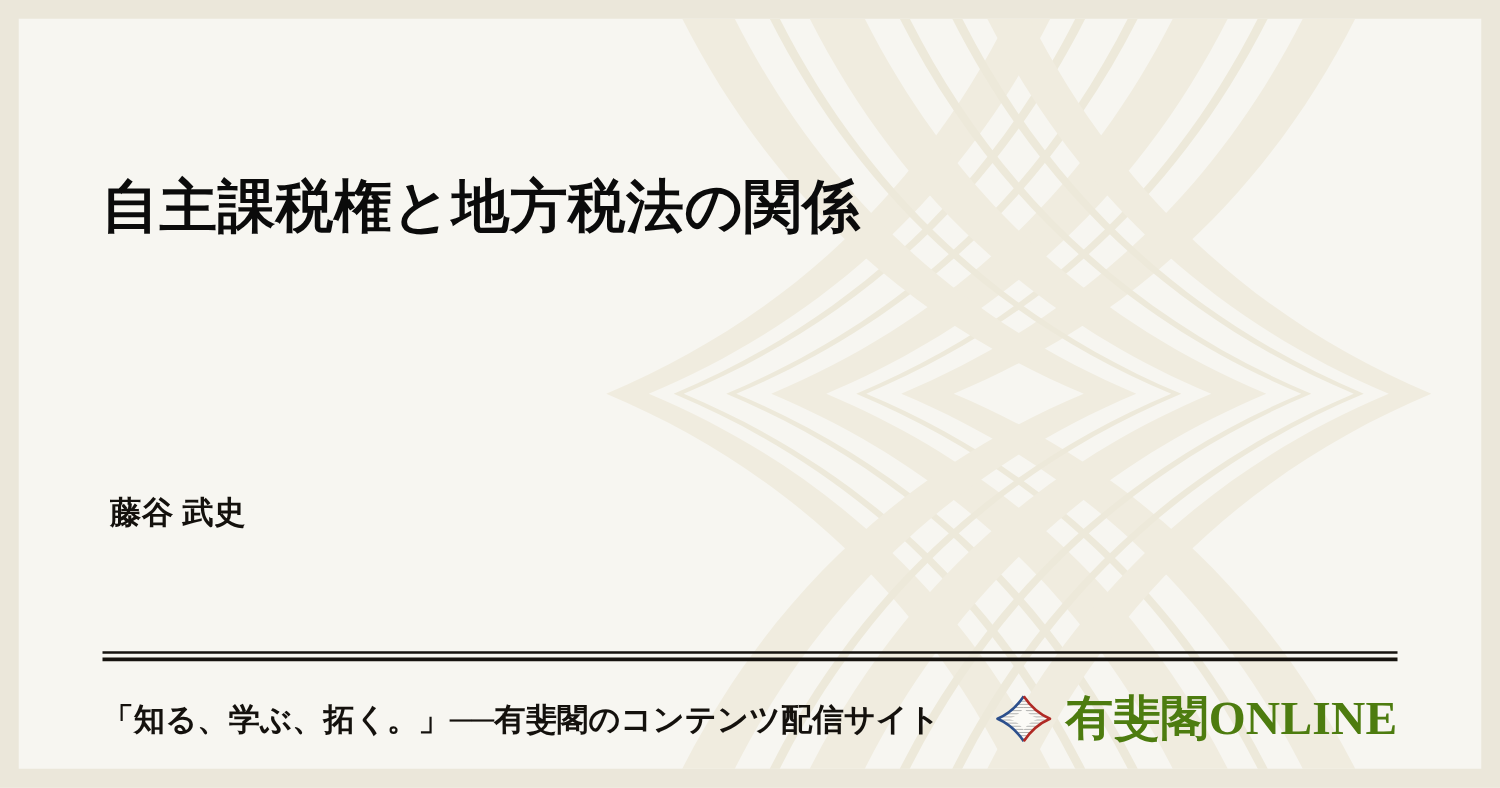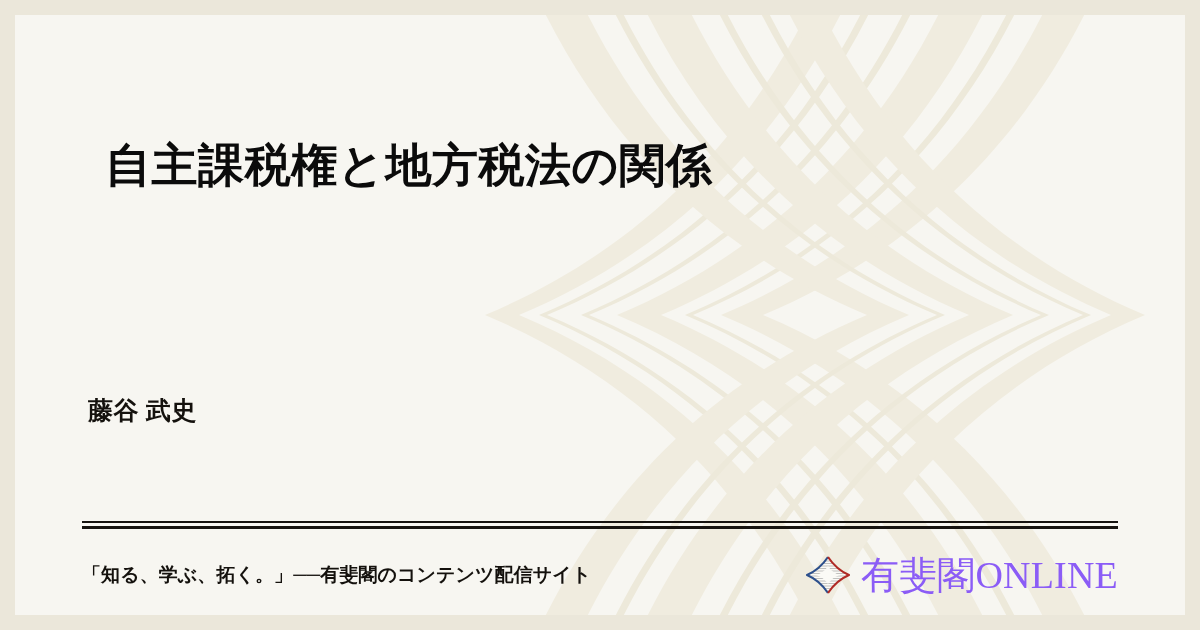--- a/index.html
+++ b/index.html
@@ -50,40 +50,40 @@
   }
 
   
   .content {
     position: absolute;
     inset: 0;
   }
 
   .title {
     position: absolute;
-    left: 90px;
+    left: 66px;
     top: 118px;
     width: 720px;
     margin: 0;
     font-size: 46px;
     line-height: 1.42;
     font-weight: 700;
     letter-spacing: 0.012em;
     color: #0B0B0B;
     font-family: "Liberation Serif", "DejaVu Serif", serif;
   }
 
   .meta-row {
     position: absolute;
     left: 73px;
     right: 67px;
     top: 378px;
     height: 34px;
     display: flex;
-    align-items: flex-end;
+    align-items: flex-start;
     justify-content: space-between;
     gap: 13px;
   }
   .author {
     font-size: 25px;
     font-weight: 700;
     color: #14110D;
     letter-spacing: 0.02em;
     white-space: nowrap;
   }
@@ -121,42 +121,42 @@
     position: absolute;
     left: 67px;
     right: 67px;
     top: 530px;
     height: 60px;
     display: flex;
     align-items: center;
     justify-content: space-between;
   }
   .tagline {
-    font-size: 19px;
+    font-size: 25px;
     font-weight: 700;
     color: #14110D;
     letter-spacing: 0.004em;
     white-space: nowrap;
   }
   .brand {
     display: flex;
     align-items: center;
     gap: 10px;
     white-space: nowrap;
   }
   .brand-mark {
     width: 46px;
     height: 40px;
     flex: 0 0 auto;
     display: block;
   }
   .brand-name {
     font-size: 38px;
-    font-weight: 400;
-    color: #8b5cf6;
+    font-weight: 700;
+    color: #4d7c0f;
     letter-spacing: 0.005em;
     line-height: 1;
     font-family: "Liberation Serif", "DejaVu Serif", serif;
   }
 </style>
 </head>
 <body>
 
 <div class="ogp-frame">
   <div class="ogp-card">

